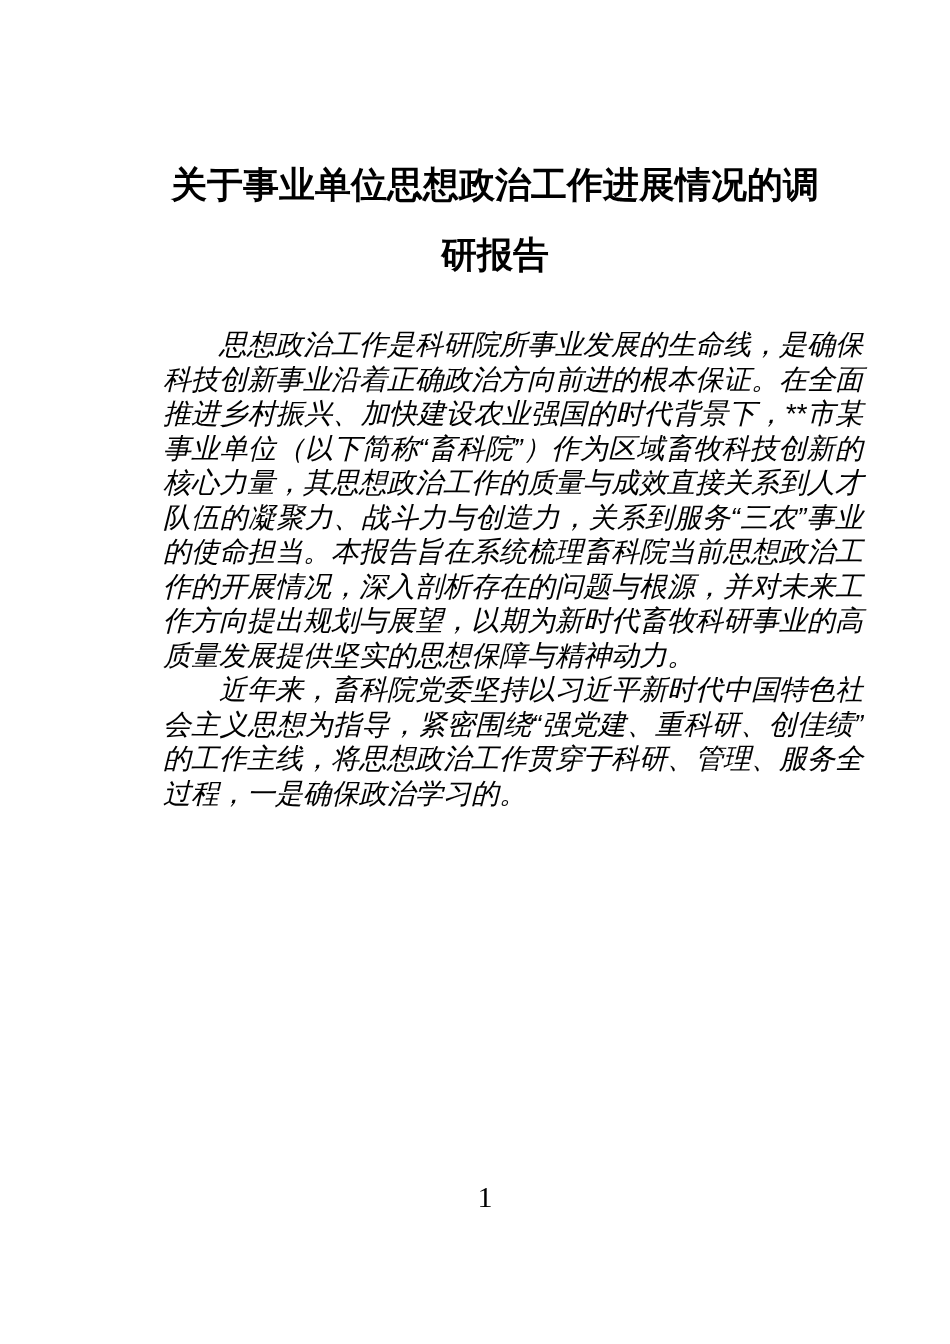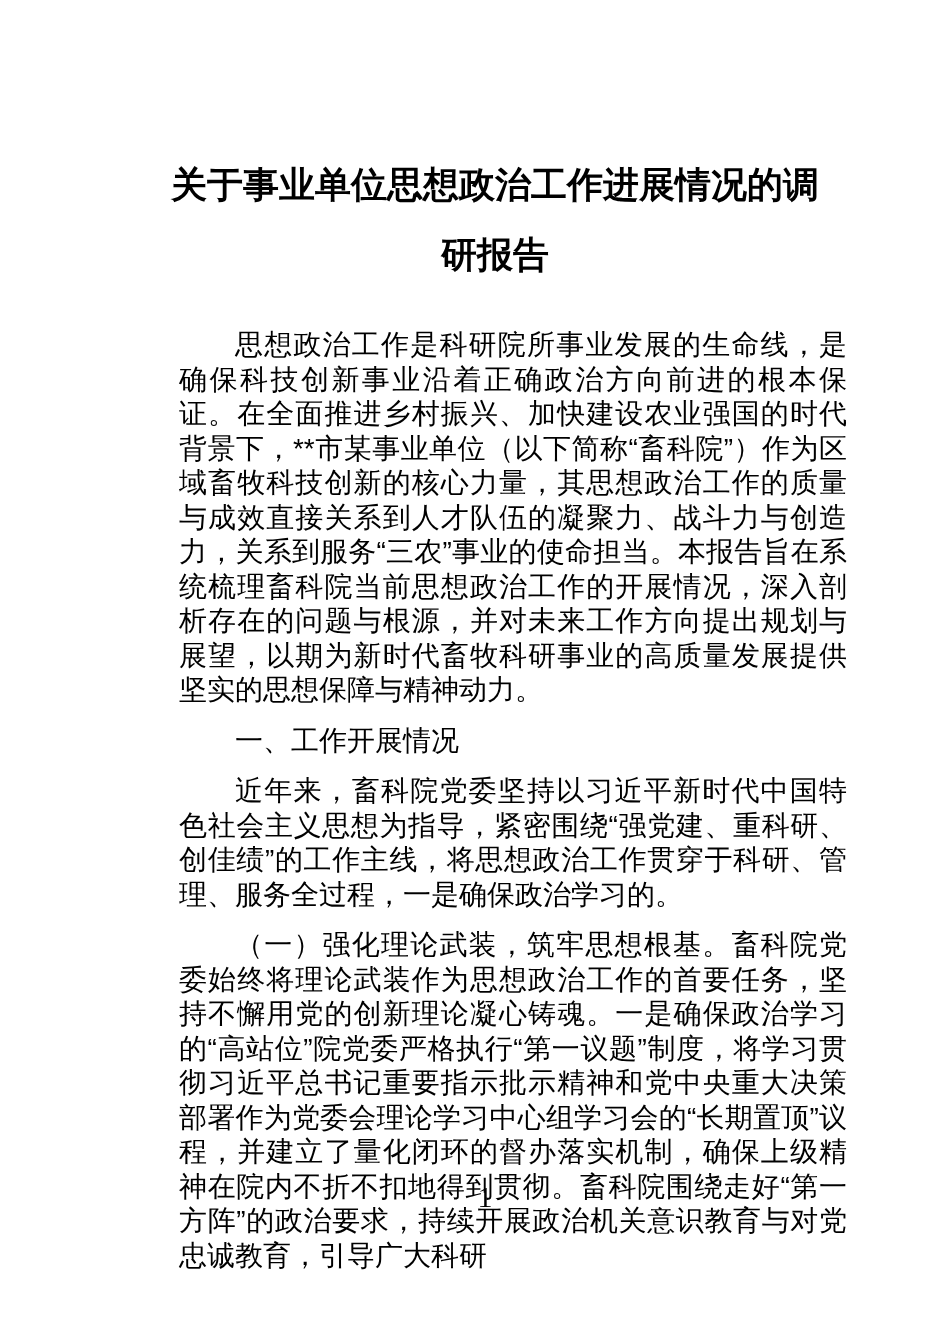--- a/index.html
+++ b/index.html
@@ -23,28 +23,29 @@
     line-height: 70px;
     text-align: center;
     letter-spacing: 0;
   }
   .doc-body {
     width: 700px;
     margin-left: 143px;
     margin-top: 38px;
   }
   .para {
-    margin: 16px;
+    margin: 0;
     font-size: 28px;
     line-height: 34.5px;
     text-align: justify;
     text-justify: inter-ideograph;
     text-indent: 2em;
     word-break: break-all;
     overflow-wrap: anywhere;
+    font-style: italic;
   }
   .page-number {
     position: absolute;
     top: 1182px;
     left: 0;
     width: 100%;
     text-align: center;
     font-family: "Liberation Serif", serif;
     font-size: 30px;
     line-height: 1;
@@ -52,20 +53,18 @@
 </style>
 </head>
 <body>
 
 <div class="page">
 
   <h1 class="doc-title">关于事业单位思想政治工作进展情况的调研报告</h1>
 
   <div class="doc-body">
     <p class="para">思想政治工作是科研院所事业发展的生命线，是确保科技创新事业沿着正确政治方向前进的根本保证。在全面推进乡村振兴、加快建设农业强国的时代背景下，**市某事业单位（以下简称“畜科院”）作为区域畜牧科技创新的核心力量，其思想政治工作的质量与成效直接关系到人才队伍的凝聚力、战斗力与创造力，关系到服务“三农”事业的使命担当。本报告旨在系统梳理畜科院当前思想政治工作的开展情况，深入剖析存在的问题与根源，并对未来工作方向提出规划与展望，以期为新时代畜牧科研事业的高质量发展提供坚实的思想保障与精神动力。</p>
-    <p class="para">一、工作开展情况</p>
     <p class="para">近年来，畜科院党委坚持以习近平新时代中国特色社会主义思想为指导，紧密围绕“强党建、重科研、创佳绩”的工作主线，将思想政治工作贯穿于科研、管理、服务全过程，一是确保政治学习的。</p>
-    <p class="para">（一）强化理论武装，筑牢思想根基。畜科院党委始终将理论武装作为思想政治工作的首要任务，坚持不懈用党的创新理论凝心铸魂。一是确保政治学习的“高站位”院党委严格执行“第一议题”制度，将学习贯彻习近平总书记重要指示批示精神和党中央重大决策部署作为党委会理论学习中心组学习会的“长期置顶”议程，并建立了量化闭环的督办落实机制，确保上级精神在院内不折不扣地得到贯彻。畜科院围绕走好“第一方阵”的政治要求，持续开展政治机关意识教育与对党忠诚教育，引导广大科研</p>
   </div>
 
   <div class="page-number">1</div>
 
 </div>
 
 </body></html>

